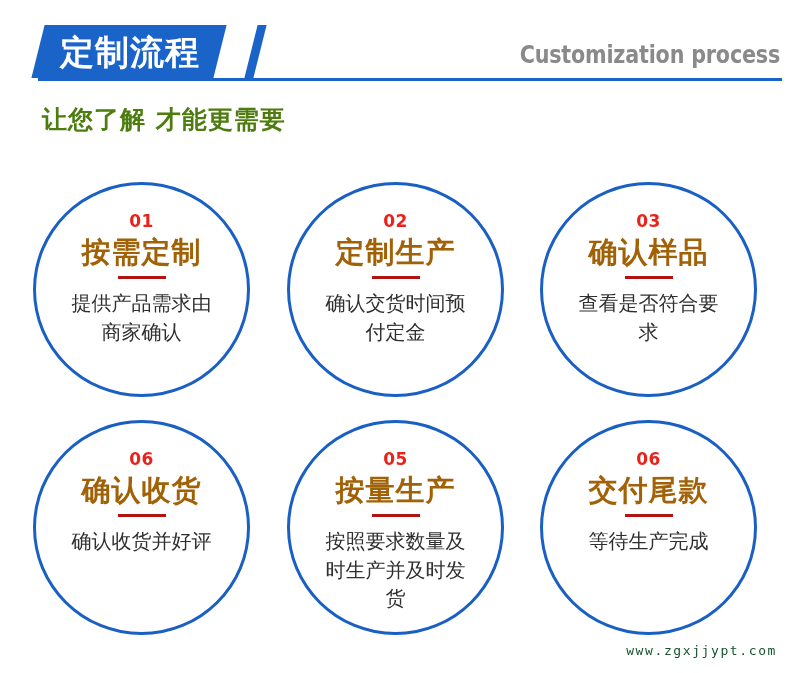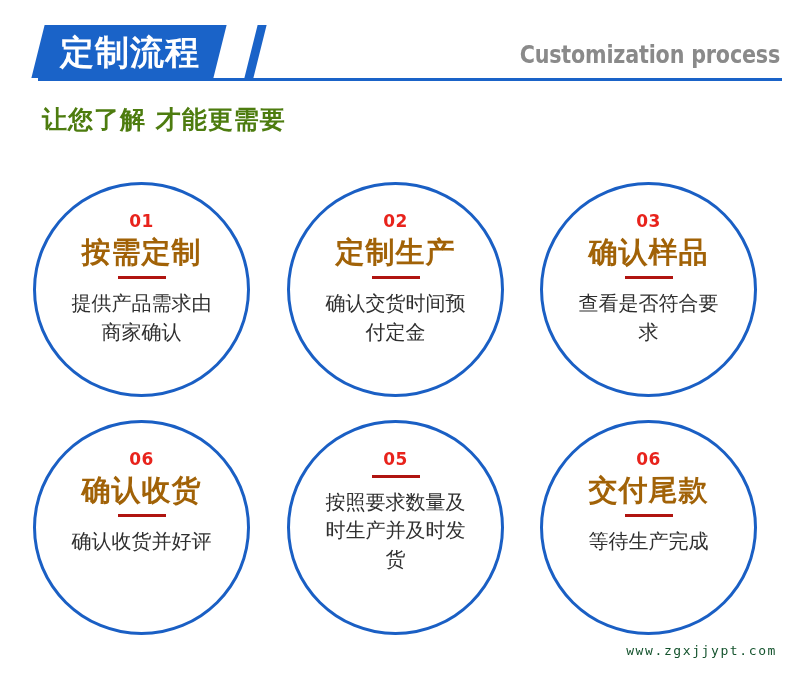--- a/index.html
+++ b/index.html
@@ -220,20 +220,21 @@
       <div class="step-num">06</div>
       <div class="step-title">确认收货</div>
       <div class="step-divider"></div>
       <div class="step-desc">确认收货并好评</div>
     </div>
   </div>
 
   <div class="circle c5">
     <div class="circle-inner">
       <div class="step-num">05</div>
+      <div class="step-title">按量生产</div>
       <div class="step-divider"></div>
       <div class="step-desc">按照要求数量及时生产并及时发货</div>
     </div>
   </div>
 
   <div class="circle c6">
     <div class="circle-inner">
       <div class="step-num">06</div>
       <div class="step-title">交付尾款</div>
       <div class="step-divider"></div>

